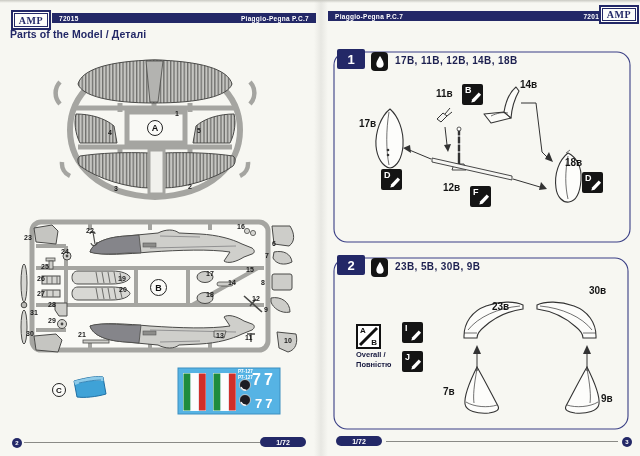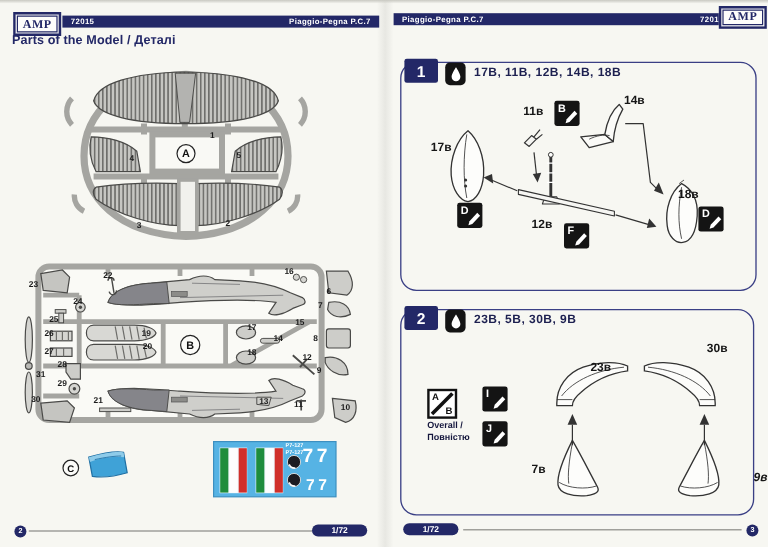--- a/index.html
+++ b/index.html
@@ -319,18 +319,18 @@
   <div class="pbox" style="left:402px;top:351px;">
     <span class="pletter">J</span>
     <svg width="13" height="13" viewBox="0 0 14 14">
         <path d="M10.5 1.5 L13 4 L6 11.5 L2.5 12.5 L3.5 9 Z" fill="#fff"></path>
       </svg>
   </div>
 
   <span class="plabel" style="left:448px;top:301px;margin-left:44px;">23в</span>
   <span class="plabel" style="left:589px;top:285px;">30в</span>
   <span class="plabel" style="left:443px;top:386px;">7в</span>
-  <span class="plabel" style="left:628px;top:393px;font-style:italic;">9в</span>
+  <span class="plabel" style="left:601px;top:393px;">9в</span>
 
   <div class="pill" style="left:336px;top:436px;width:46px;height:10px;">1/72</div>
   <div class="fline" style="left:386px;top:441px;width:232px;"></div>
   <div class="pgc" style="left:622px;top:437px;">3</div>
 </div>
 
 </body></html>

